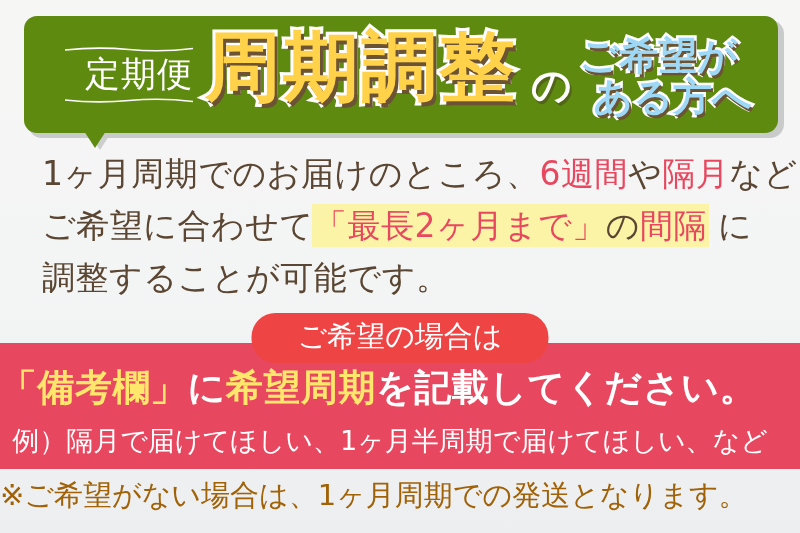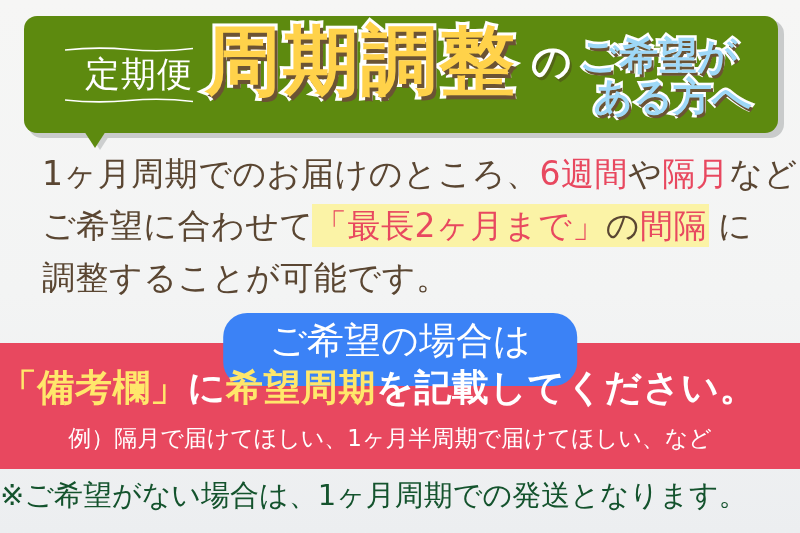--- a/index.html
+++ b/index.html
@@ -39,21 +39,21 @@
   .wave{width:128px;height:7px;display:block;}
   .teiki-txt{
     color:#ffffff;font-size:35px;line-height:1;letter-spacing:1px;
     font-family:"DejaVu Sans","Liberation Sans",sans-serif;
     padding:4px 0 5px;white-space:nowrap;
   }
 
   
   .bigword{
     position:absolute;left:205px;top:16px;height:89px;
-    display:flex;align-items:center;white-space:nowrap;
+    display:flex;align-items:flex-end;white-space:nowrap;
   }
   .bigword .ttl{
     font-size:76px;line-height:1;font-weight:bold;letter-spacing:2px;
     color:#ffd24a;
     -webkit-text-stroke:6px #ffffff;
     paint-order:stroke fill;
     text-shadow:3px 4px 0 #6b5334, 0 0 0 #fff;
     font-family:"DejaVu Sans","Liberation Sans",sans-serif;
   }
   .bigword .no{
@@ -80,46 +80,46 @@
   .bline{
     font-size:33px;line-height:52px;color:#5a4632;white-space:nowrap;
     font-family:"DejaVu Sans","Liberation Sans",sans-serif;letter-spacing:.5px;
   }
   .pink{color:#e8485f;margin-top:41px;}
   .hl{background:#fbf3a6;box-shadow:0 0 0 2px #fbf3a6;}
 
   
   .pill{
     position:absolute;left:50%;transform:translateX(-50%);top:313px;
-    padding:6px 46px 23px;border-radius:24px;background:#3b82f6;
-    color:#ffffff;font-size:37px;line-height:1.2;white-space:nowrap;z-index:3;
+    padding:6px 46px 9px;border-radius:24px;background:#ef4444;
+    color:#ffffff;font-size:29px;line-height:1.2;white-space:nowrap;z-index:3;
     font-family:"DejaVu Sans","Liberation Sans",sans-serif;
   }
 
   
   .band{
     position:absolute;left:0;top:343px;width:800px;height:126px;background:#e8485f;
   }
   .band-head{
     position:absolute;left:0;top:366px;width:800px;
     font-size:37px;line-height:1.2;white-space:nowrap;z-index:4;
     font-family:"DejaVu Sans","Liberation Sans",sans-serif;
     color:#ffffff;font-weight:bold;letter-spacing:.5px;
   }
   .band-head .y{color:#ffe76b;}
   .band-ex{
     position:absolute;left:0;top:425px;width:780px;text-align:center;
-    font-size:23px;line-height:1.2;white-space:nowrap;color:#ffffff;z-index:4;
+    font-size:27px;line-height:1.2;white-space:nowrap;color:#ffffff;z-index:4;
     font-family:"DejaVu Sans","Liberation Sans",sans-serif;
   }
 
   
   .note{
     position:absolute;left:0;top:478px;width:644px;text-align:center;
-    font-size:29px;line-height:1.2;color:#14532d;white-space:nowrap;
+    font-size:29px;line-height:1.2;color:#a16207;white-space:nowrap;
     font-family:"DejaVu Sans","Liberation Sans",sans-serif;
   }
 </style>
 </head>
 <body>
 
 <div class="stage">
 
   <div class="hdr-shadow"></div>
   <div class="tail-sh"></div>

